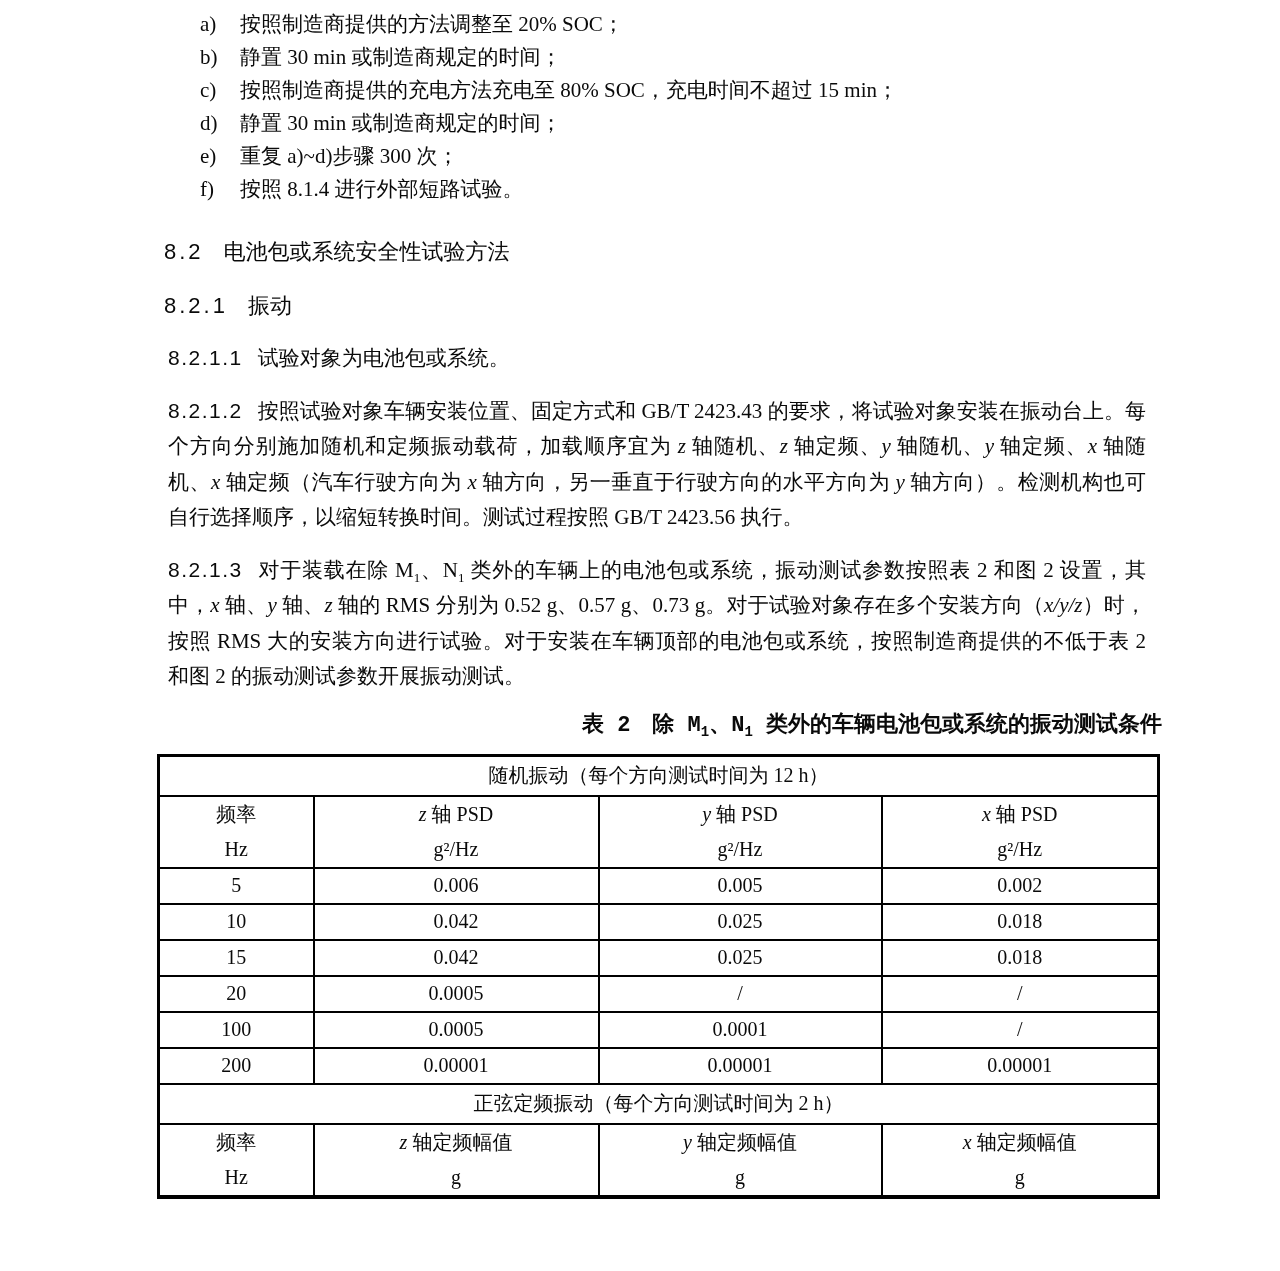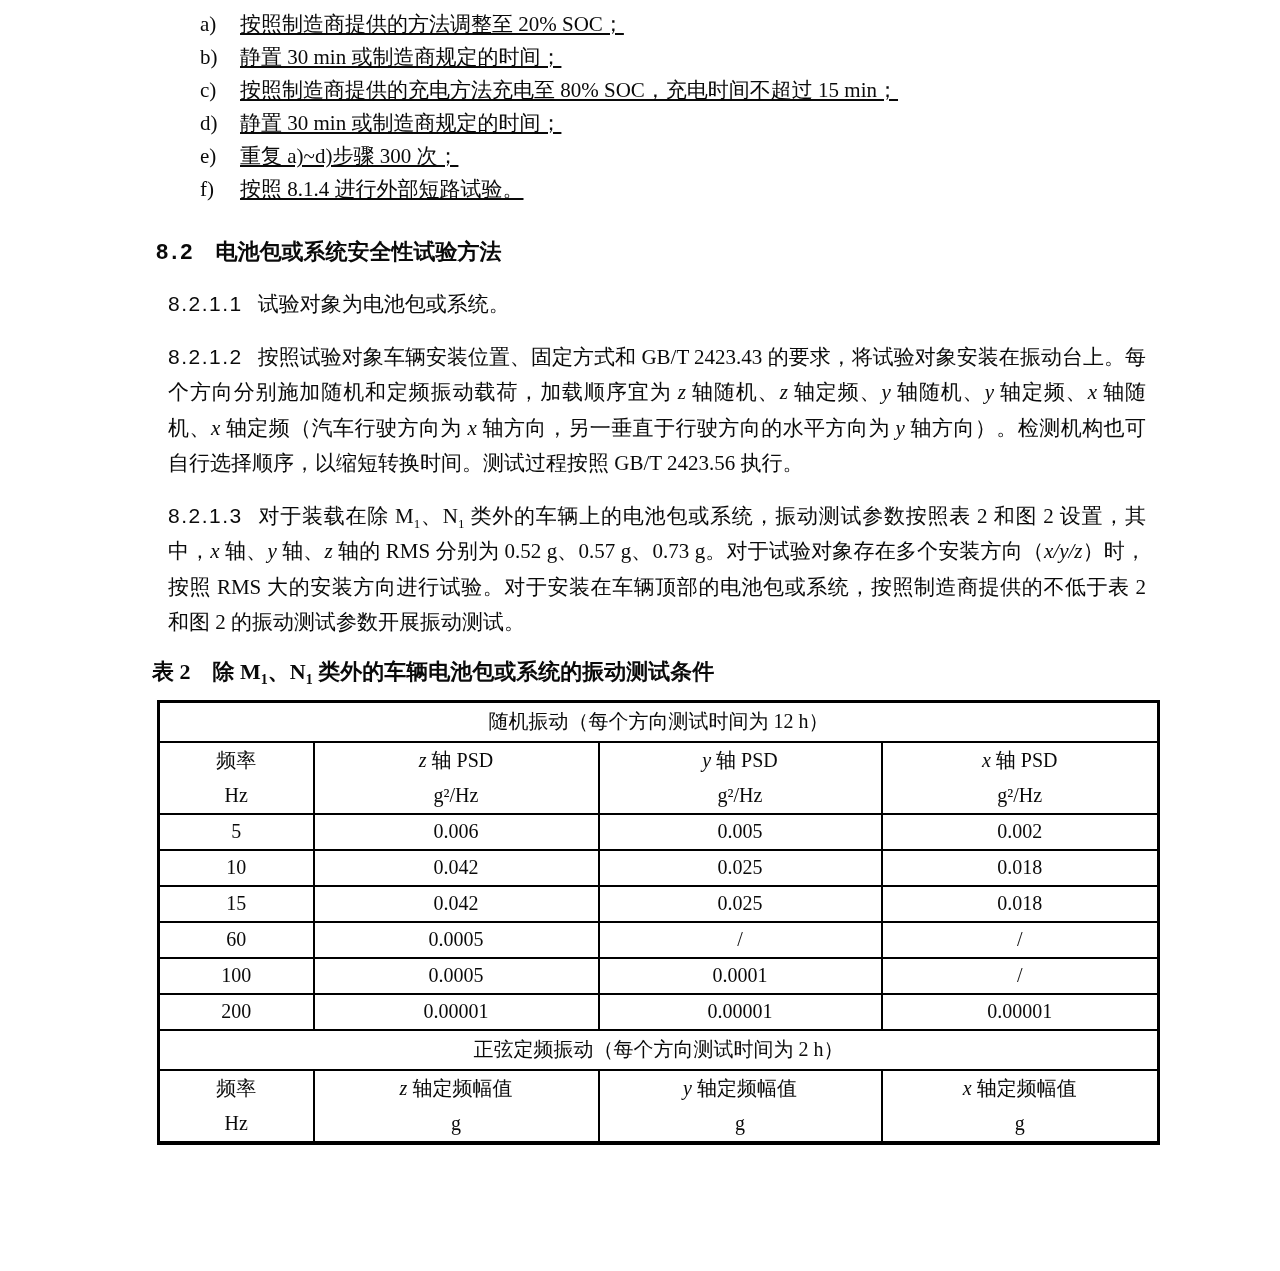--- a/index.html
+++ b/index.html
@@ -8,48 +8,48 @@
     font-family:"Liberation Serif", serif;
     color:#0a0a0a;
     -webkit-font-smoothing:antialiased;
   }
   .page{padding:8px 118px 20px 152px;width:1010px;box-sizing:content-box;}
 
   
   .steps{margin:0;}
   .step{display:flex;line-height:33px;font-size:21px;padding-left:48px;}
   .step-marker{flex:none;width:40px;}
-  .step-text{flex:1;text-decoration:underline;}
+  .step-text{flex:1;}
 
   
   .h2,.h3{
     font-family:"Liberation Sans", sans-serif;
-    font-size:22px;font-weight:700;margin:4px;line-height:28px;
+    font-size:22px;font-weight:400;margin:12px;line-height:28px;
   }
   .h2{margin-top:32px;}
   .h3{margin-top:26px;}
   .hnum{letter-spacing:3px;margin-right:20px;}
 
   
   .clauses{margin-top:20px;}
   .clause{
     margin:16px;font-size:21px;line-height:35.5px;
     text-align:justify;
   }
   .clause i, .cl i{font-style:italic;}
   .num{
     font-family:"Liberation Sans", sans-serif;
     letter-spacing:1.5px;margin-right:15px;
   }
   sub{font-size:13px;line-height:0;}
 
   
   .table-title{
-    font-family:Liberation Serif, serif;
-    font-weight:700;font-size:22px;text-align:left;
+    font-family:Liberation Mono, monospace;
+    font-weight:700;font-size:22px;text-align:right;
     margin:16px 0 13px 0;line-height:30px;
   }
   .table-title sub{font-size:14px;}
 
   
   table.vib{
     border-collapse:collapse;table-layout:fixed;
     width:1000px;margin-left:5px;
     border:3px solid #000;border-bottom-width:4px;
   }
@@ -90,20 +90,21 @@
       <span class="step-text">重复 a)~d)步骤 300 次；</span>
     </div>
     <div class="step">
       <span class="step-marker">f)</span>
       <span class="step-text">按照 8.1.4 进行外部短路试验。</span>
     </div>
   </div>
 
   <h2 class="h2"><span class="hnum">8.2</span><span>电池包或系统安全性试验方法</span></h2>
 
+  <h3 class="h3"><span class="hnum">8.2.1</span><span>振动</span></h3>
 
   <div class="clauses">
     <p class="clause"><span class="num">8.2.1.1</span><span>试验对象为电池包或系统。</span></p>
     <p class="clause"><span class="num">8.2.1.2</span><span>按照试验对象车辆安装位置、固定方式和 GB/T 2423.43 的要求，将试验对象安装在振动台上。每个方向分别施加随机和定频振动载荷，加载顺序宜为 </span><i>z</i><span> 轴随机、</span><i>z</i><span> 轴定频、</span><i>y</i><span> 轴随机、</span><i>y</i><span> 轴定频、</span><i>x</i><span> 轴随机、</span><i>x</i><span> 轴定频（汽车行驶方向为 </span><i>x</i><span> 轴方向，另一垂直于行驶方向的水平方向为 </span><i>y</i><span> 轴方向）。检测机构也可自行选择顺序，以缩短转换时间。测试过程按照 GB/T 2423.56 执行。</span></p>
     <p class="clause"><span class="num">8.2.1.3</span><span>对于装载在除 M</span><sub>1</sub><span>、N</span><sub>1</sub><span> 类外的车辆上的电池包或系统，振动测试参数按照表 2 和图 2 设置，其中，</span><i>x</i><span> 轴、</span><i>y</i><span> 轴、</span><i>z</i><span> 轴的 RMS 分别为 0.52 g、0.57 g、0.73 g。对于试验对象存在多个安装方向（</span><i>x/y/z</i><span>）时，按照 RMS 大的安装方向进行试验。对于安装在车辆顶部的电池包或系统，按照制造商提供的不低于表 2 和图 2 的振动测试参数开展振动测试。</span></p>
   </div>
 
   <div class="table-title"><span>表 2　除 M</span><sub>1</sub><span>、N</span><sub>1</sub><span> 类外的车辆电池包或系统的振动测试条件</span></div>
 
   <table class="vib">
@@ -147,21 +148,21 @@
         <td>0.025</td>
         <td>0.018</td>
       </tr>
       <tr class="datarow">
         <td>15</td>
         <td>0.042</td>
         <td>0.025</td>
         <td>0.018</td>
       </tr>
       <tr class="datarow">
-        <td>60</td>
+        <td>20</td>
         <td>0.0005</td>
         <td>/</td>
         <td>/</td>
       </tr>
       <tr class="datarow">
         <td>100</td>
         <td>0.0005</td>
         <td>0.0001</td>
         <td>/</td>
       </tr>

